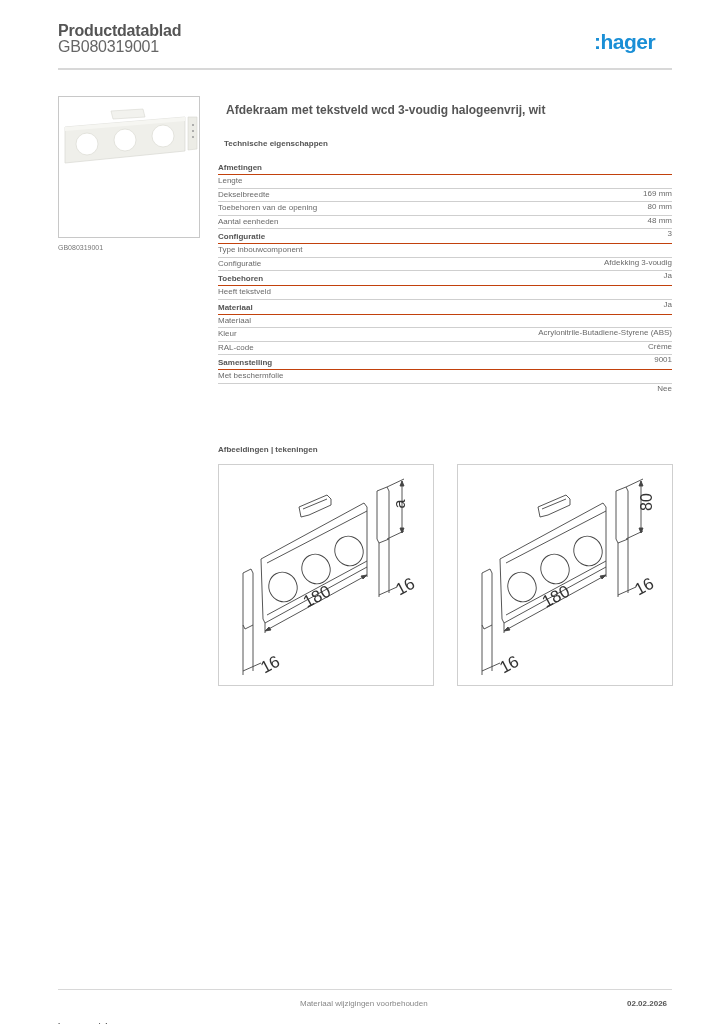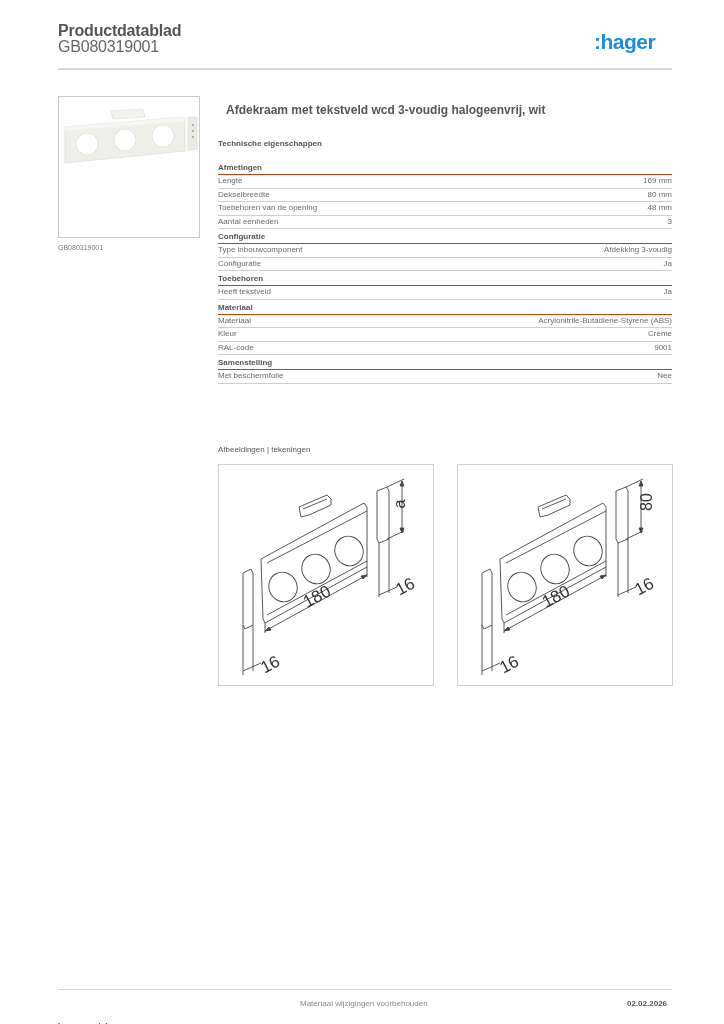--- a/index.html
+++ b/index.html
@@ -8,27 +8,27 @@
   .hdr-title { position:absolute; left:58px; top:22px; font-size:16px; font-weight:bold; color:#555; letter-spacing:-0.2px; }
   .hdr-code { position:absolute; left:58px; top:38px; font-size:16px; color:#666; letter-spacing:-0.2px; }
   .logo { position:absolute; left:594px; top:30px; font-size:21px; font-weight:bold; color:#1a8fd6; letter-spacing:-0.5px;text-align:center; }
   .hdr-line { position:absolute; left:58px; top:68px; width:614px; height:2px; background:#d8d8d8; }
 
   .thumb { position:absolute; left:58px; top:96px; width:142px; height:142px; border:1px solid #c8c8c8; box-sizing:border-box; background:#fff; }
   .thumb-cap { position:absolute; left:58px; top:244px; font-size:7px; color:#777; }
 
   .main { position:absolute; left:218px; top:96px; width:454px; }
   .prod-title { font-size:12px; font-weight:bold; color:#555; margin:8px; height:12px; line-height:12px; }
-  .tech-title { font-size:8px; font-weight:bold; color:#555; margin-top:22px; height:12px; line-height:12px; }
+  .tech-title { font-size:8px; font-weight:bold; color:#555; margin-top:22px; height:12px; line-height:12px;margin-left:6px; }
   .section { margin-top:2px; }
   .section-title { font-size:8px; font-weight:bold; color:#555; height:12px; line-height:12px; border-bottom:1px solid #c2410c; }
-  .row { display:flex; justify-content:space-between; font-size:8px; color:#6a6a6a; height:12.5px; line-height:12.5px; border-bottom:1px solid #cfcfcf; }
+  .row { display:flex; justify-content:space-between; font-size:8px; color:#6a6a6a; height:12.5px; line-height:12.5px; border-bottom:1px solid #cfcfcf;flex-direction:column; }
   .row .v { text-align:right; }
 
-  .img-title { position:absolute; left:218px; top:445px; font-size:8px; font-weight:normal; color:#555; }
+  .img-title { position:absolute; left:218px; top:445px; font-size:8px; font-weight:bold; color:#555; }
   .drawing { position:absolute; top:464px; width:216px; height:222px; border:1px solid #cfcfcf; box-sizing:border-box; background:#fff; }
   .drawing svg { position:absolute; left:0; top:0; }
 
   .foot-line { position:absolute; left:58px; top:989px; width:614px; height:1px; background:#d8d8d8; }
   .foot-left { position:absolute; left:58px; top:1021px; font-size:8px; font-weight:bold; color:#555; }
   .foot-mid { position:absolute; left:300px; top:999px; font-size:8px; color:#888; }
   .foot-right { position:absolute; left:627px; top:999px; font-size:8px; font-weight:bold; color:#555; }
 </style>
 </head>
 <body>

